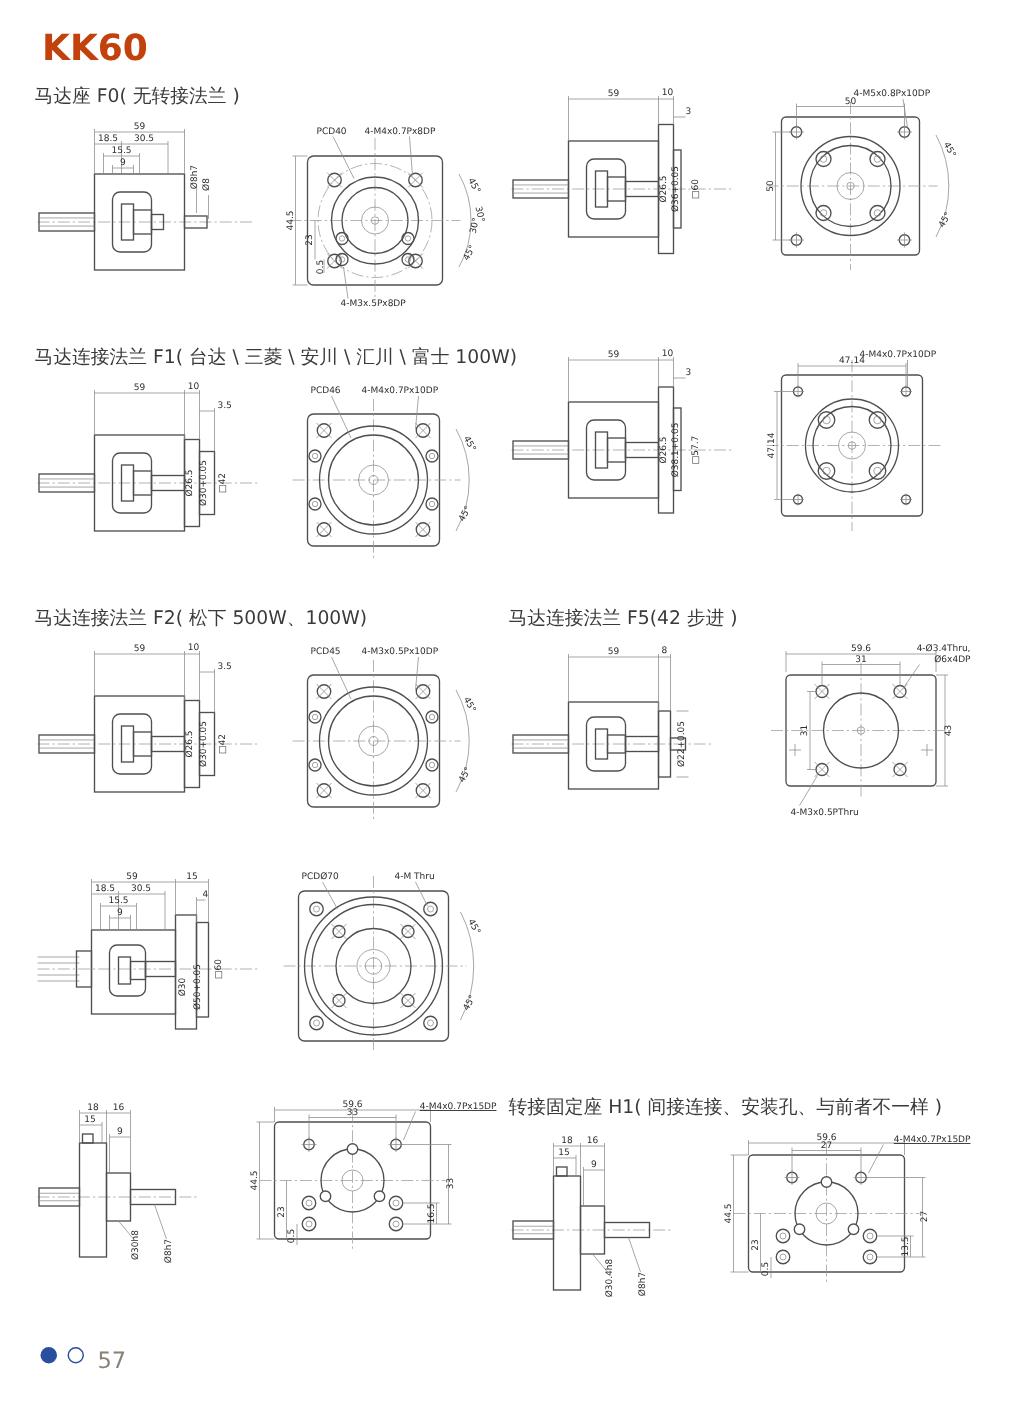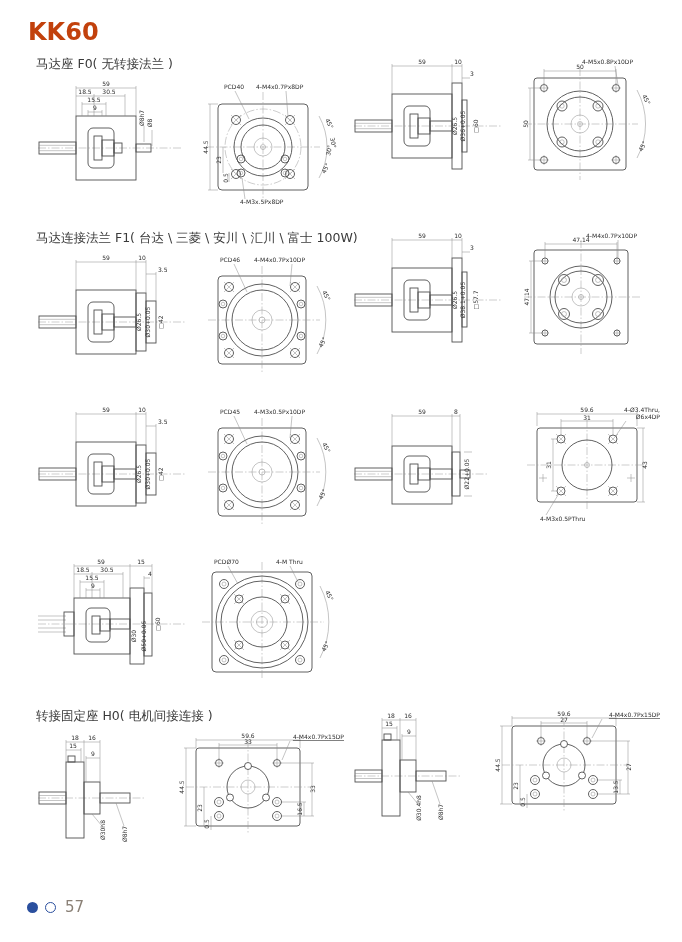--- a/index.html
+++ b/index.html
@@ -1,28 +1,28 @@
 <!DOCTYPE html>
 <html><head>
 <meta charset="utf-8">
 <style>
 *{margin:0;padding:0;box-sizing:border-box}
 html,body{width:682px;height:942px}
 body{background:#fff;font-family:"DejaVu Sans","Liberation Sans",sans-serif;position:relative;overflow:hidden}
 .brand{margin:18px 0 8px 28px;font-size:24px;font-weight:bold;color:#c2410c}
-.grid{display:grid;grid-template-columns:310px 310px;column-gap:6px;row-gap:24px;padding:2px 36px 0}
+.grid{display:grid;grid-template-columns:310px 310px;column-gap:6px;row-gap:24px;padding:2px 23px 0}
 .sec-title{font-size:12.5px;color:#3a3a3a;margin-bottom:5px;white-space:nowrap}
 .dwg{width:310px;height:128px;display:block}
 .dwg .ln{stroke:#4f4f4f;stroke-width:.9;fill:none}
 .dwg .tn{stroke:#8a8a8a;stroke-width:.5;fill:none}
 .dwg .cl{stroke:#9a9a9a;stroke-width:.5;fill:none;stroke-dasharray:8 2 1.5 2}
 .dwg .cut{fill:#fff;stroke:#4f4f4f;stroke-width:.9}
 .dwg text{font-size:6px;fill:#2d2d2d;font-family:"DejaVu Sans",sans-serif}
 .dwg text.u{text-decoration:underline}
-.footer{position:absolute;left:27px;bottom:26px;display:flex;align-items:center;gap:7px}
+.footer{position:absolute;left:27px;bottom:26px;display:flex;gap:7px}
 .dot{width:11px;height:11px;border-radius:50%}
 .dot.filled{background:#2a4f9e}
 .dot.open{border:1.6px solid #2a4f9e}
 .pnum{font-size:15px;color:#8a8076;margin-left:2px}
 </style>
 </head>
 <body>
 
 <div class="brand">KK60</div>
 
@@ -319,20 +319,21 @@
           <line class="tn" x1="190" y1="103" x2="177" y2="103"></line>
           <line class="tn" x1="179" y1="31" x2="179" y2="103"></line>
 <text x="177" y="67" transform="rotate(-90 177 67)" text-anchor="middle">47.14</text>
 <line class="tn" x1="266" y1="10" x2="266" y2="28"></line>
 <text x="234" y="8">4-M4x0.7Px10DP</text>
 </g>
 </svg>
 </div>
 
 <div class="cell">
+<div class="sec-title">马达连接法兰 F2( 松下 500W、100W)</div>
 <svg class="dwg" viewBox="0 0 310 128">
 <g>
 <line class="cl" x1="2" y1="70" x2="150" y2="70"></line>
 <rect class="ln" x="3" y="64" width="37" height="12"></rect>
           <line class="tn" x1="3" y1="67.3" x2="40" y2="67.3"></line>
           <line class="tn" x1="3" y1="72.7" x2="40" y2="72.7"></line>
 <rect class="ln" x="40" y="38" width="60" height="64"></rect>
 <rect class="ln" x="52" y="50" width="26" height="40" rx="5"></rect>
           <rect class="ln" x="58" y="58" width="8" height="24"></rect>
           <rect class="ln" x="66" y="62" width="12" height="16"></rect>
@@ -386,20 +387,21 @@
 <line class="tn" x1="256" y1="12" x2="254" y2="34"></line>
 <text x="218" y="10">4-M3x0.5Px10DP</text>
 <path class="tn" d="M 281 34 A 70 70 0 0 1 281 102"></path>
 <text x="286" y="40" transform="rotate(62 286 40)">45°</text>
 <text x="286" y="96" transform="rotate(-62 286 96)">45°</text>
 </g>
 </svg>
 </div>
 
 <div class="cell">
+<div class="sec-title">马达连接法兰 F5(42 步进 )</div>
 <svg class="dwg" viewBox="0 0 310 128">
 <g>
 <line class="cl" x1="2" y1="70" x2="135" y2="70"></line>
 <rect class="ln" x="3" y="64" width="37" height="12"></rect>
           <line class="tn" x1="3" y1="67.3" x2="40" y2="67.3"></line>
           <line class="tn" x1="3" y1="72.7" x2="40" y2="72.7"></line>
 <rect class="ln" x="40" y="42" width="60" height="58"></rect>
 <rect class="ln" x="52" y="52" width="26" height="36" rx="5"></rect>
           <rect class="ln" x="58" y="60" width="8" height="20"></rect>
           <rect class="ln" x="66" y="64" width="12" height="12"></rect>
@@ -543,21 +545,20 @@
 <path class="tn" d="M 284 30 A 78 78 0 0 1 284 102"></path>
 <text x="289" y="36" transform="rotate(62 289 36)">45°</text>
 <text x="289" y="96" transform="rotate(-62 289 96)">45°</text>
 </g>
 </svg>
 </div>
 
 <div class="cell"></div>
 
 <div class="cell">
-<div class="sec-title">转接固定座 H0( 电机间接连接 )</div>
 <svg class="dwg" viewBox="0 0 310 128">
 <g>
 <line class="cl" x1="2" y1="68" x2="110" y2="68"></line>
 <rect class="ln" x="3" y="62" width="27" height="12"></rect>
           <line class="tn" x1="3" y1="65.5" x2="30" y2="65.5"></line>
           <line class="tn" x1="3" y1="70.5" x2="30" y2="70.5"></line>
 <rect class="ln" x="32" y="26" width="7" height="6"></rect>
 <rect class="ln" x="30" y="32" width="18" height="76"></rect>
 <rect class="ln" x="48" y="52" width="16" height="32"></rect>
 <rect class="ln" x="64" y="63" width="30" height="10"></rect>
@@ -625,20 +626,21 @@
 <line class="tn" x1="246" y1="72" x2="270" y2="72"></line>
           <line class="tn" x1="268" y1="72" x2="268" y2="86"></line>
 <text x="266" y="79" transform="rotate(-90 266 79)" text-anchor="middle">16.5</text>
 <line class="tn" x1="254" y1="11" x2="246" y2="30"></line>
 <text x="308" y="9" text-anchor="end" class="u">4-M4x0.7Px15DP</text>
 </g>
 </svg>
 </div>
 
 <div class="cell">
+<div class="sec-title">转接固定座 H1( 间接连接、安装孔、与前者不一样 )</div>
 <svg class="dwg" viewBox="0 0 310 128">
 <g>
 <line class="cl" x1="2" y1="68" x2="110" y2="68"></line>
 <rect class="ln" x="3" y="62" width="27" height="12"></rect>
           <line class="tn" x1="3" y1="65.5" x2="30" y2="65.5"></line>
           <line class="tn" x1="3" y1="70.5" x2="30" y2="70.5"></line>
 <rect class="ln" x="32" y="26" width="7" height="6"></rect>
 <rect class="ln" x="30" y="32" width="18" height="76"></rect>
 <rect class="ln" x="48" y="52" width="16" height="32"></rect>
 <rect class="ln" x="64" y="63" width="30" height="10"></rect>

